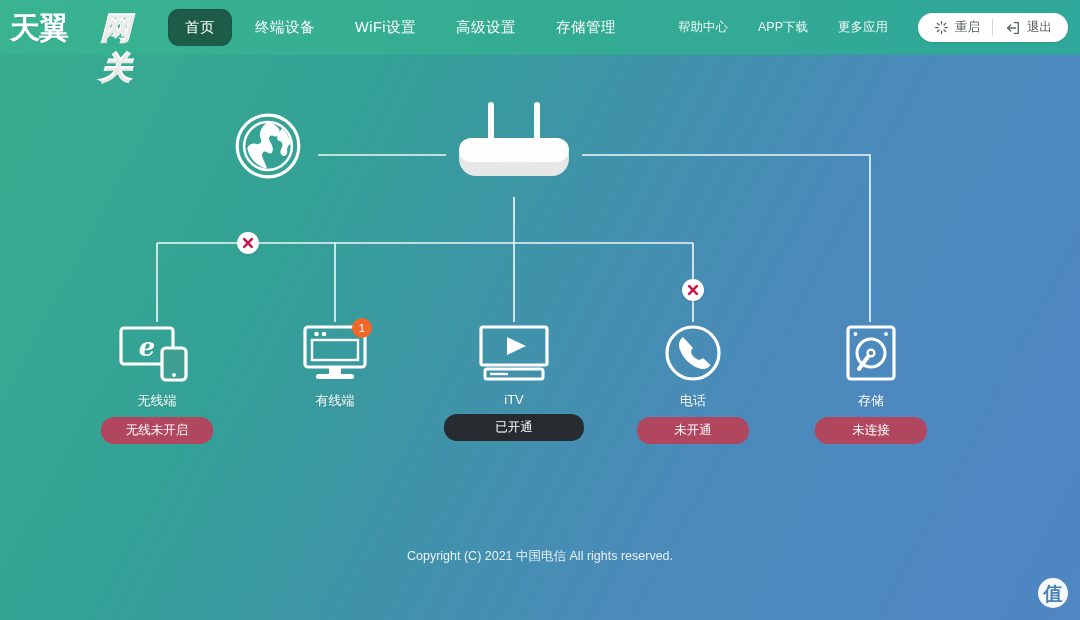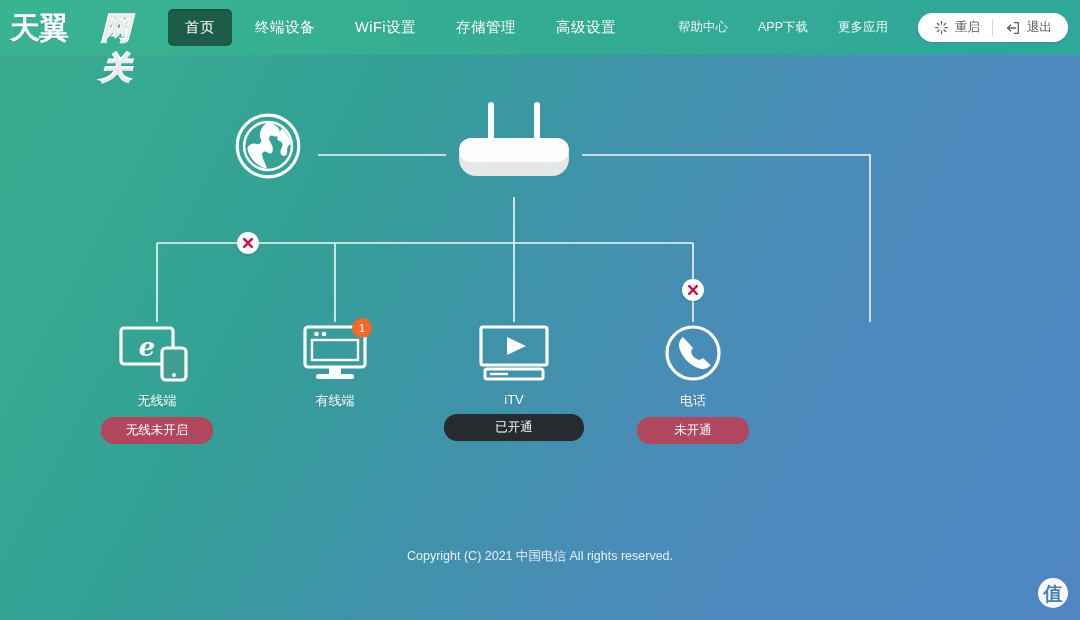--- a/index.html
+++ b/index.html
@@ -45,21 +45,21 @@
     left: 64px; font-style: italic;
     color: rgba(255,255,255,.22);
     -webkit-text-stroke: 2px #ffffff;
     paint-order: stroke fill;
     margin-left: 29px;
   }
   .navmain { display: flex; align-items: center; margin-left: 36px; }
   .navmain .item {
     color: #ffffff; font-size: 14.5px;
     padding: 9px 17px; margin-right: 6px;
-    border-radius: 5px; white-space: nowrap;
+    border-radius: 11px; white-space: nowrap;
     cursor: pointer; letter-spacing: .5px;
   }
   .navmain .item.active {
     background: #1e5c4a;
     box-shadow: inset 0 1px 2px rgba(0,0,0,.18);
   }
   .navright {
     margin-left: auto; display: flex;
     align-items: center; margin-right: 12px;
   }
@@ -150,22 +150,22 @@
 
     <div id="logo">
       <span class="l1">天翼</span>
       <span class="l2">网关</span>
     </div>
 
     <nav class="navmain">
       <div class="item active">首页</div>
       <div class="item">终端设备</div>
       <div class="item">WiFi设置</div>
+      <div class="item">高级设置</div>
       <div class="item">存储管理</div>
-      <div class="item">高级设置</div>
     </nav>
 
     <div class="navright">
       <div class="util">帮助中心</div>
       <div class="util">APP下载</div>
       <div class="util">更多应用</div>
 
       <div class="pill">
         <div class="pbtn">
           <span>
@@ -311,20 +311,34 @@
         <svg width="60" height="58" viewBox="0 0 60 58">
           <circle cx="30" cy="29" r="26" fill="none" stroke="#ffffff" stroke-width="3.2"></circle>
           <path d="M20 13 C 16 16 15 21 17 26 C 20 34 27 41 35 44 C 40 46 45 45 47.5 41
                    L 40 34 C 37 37 34 36 31 33 C 28 30 27 27 30 24 Z" fill="#ffffff"></path>
         </svg>
       </div>
       <div class="nlabel">电话</div>
       <div class="badge bad">未开通</div>
     </div>
 
+    <div class="node" style="left:800px; top:248px; width:142px;">
+      <div class="icon">
+        <svg width="54" height="58" viewBox="0 0 54 58">
+          <rect x="4" y="3" width="46" height="52" rx="3" fill="none" stroke="#ffffff" stroke-width="3.2"></rect>
+          <circle cx="27" cy="29" r="14" fill="none" stroke="#ffffff" stroke-width="3"></circle>
+          <circle cx="27" cy="29" r="3.4" fill="none" stroke="#ffffff" stroke-width="2.4"></circle>
+          <path d="M24.5 32 L 15 45" stroke="#ffffff" stroke-width="4" stroke-linecap="round"></path>
+          <circle cx="11.5" cy="10" r="1.9" fill="#ffffff"></circle>
+          <circle cx="42" cy="10" r="1.9" fill="#ffffff"></circle>
+        </svg>
+      </div>
+      <div class="nlabel">存储</div>
+      <div class="badge bad">未连接</div>
+    </div>
 
   </div>
 
   <div id="footer">
     <span>Copyright (C) 2021 中国电信 All rights reserved.</span>
   </div>
 
   <div id="watermark">
     <div class="wlogo">值</div>
   </div>

